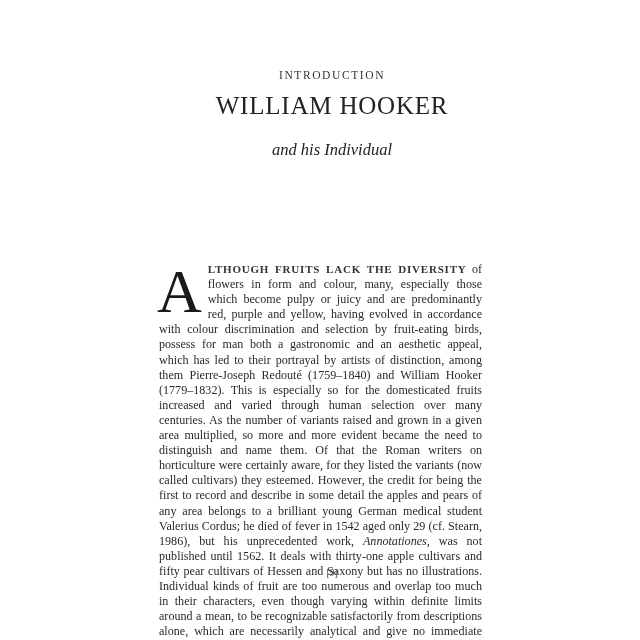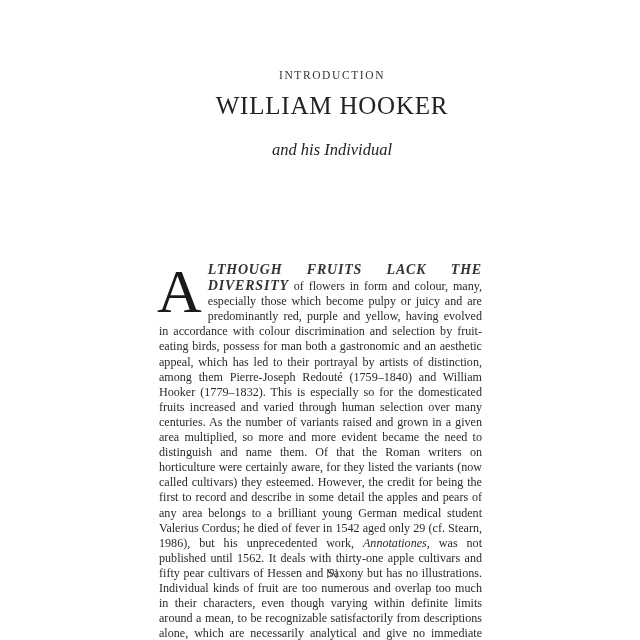--- a/index.html
+++ b/index.html
@@ -34,23 +34,22 @@
       position: absolute; left: 159px; top: 262px; width: 323px;
       font-size: 12.1px; line-height: 15.1px; text-align: justify;
       color: #2a2a2a;
     }
     .body p { margin: 0; }
     .dropcap {
       float: left; font-size: 62px; line-height: 50px;
       margin: 4px 6px 0 -2px; color: #1a1a1a; height: 52px;
     }
     .smallcaps {
-      font-size: 14px; letter-spacing: 0.8px; text-transform: uppercase; font-weight: bold;
+      font-size: 11px; letter-spacing: 0.8px; text-transform: uppercase; font-weight: bold;
       color: #333;
-      font-style: italic;
     }
     .folio {
       top: 567px; font-size: 10px; color: #555;
     }
   </style>
 </head>
 <body>
 
 <div class="page">
   <div class="center section-kicker">INTRODUCTION</div>

